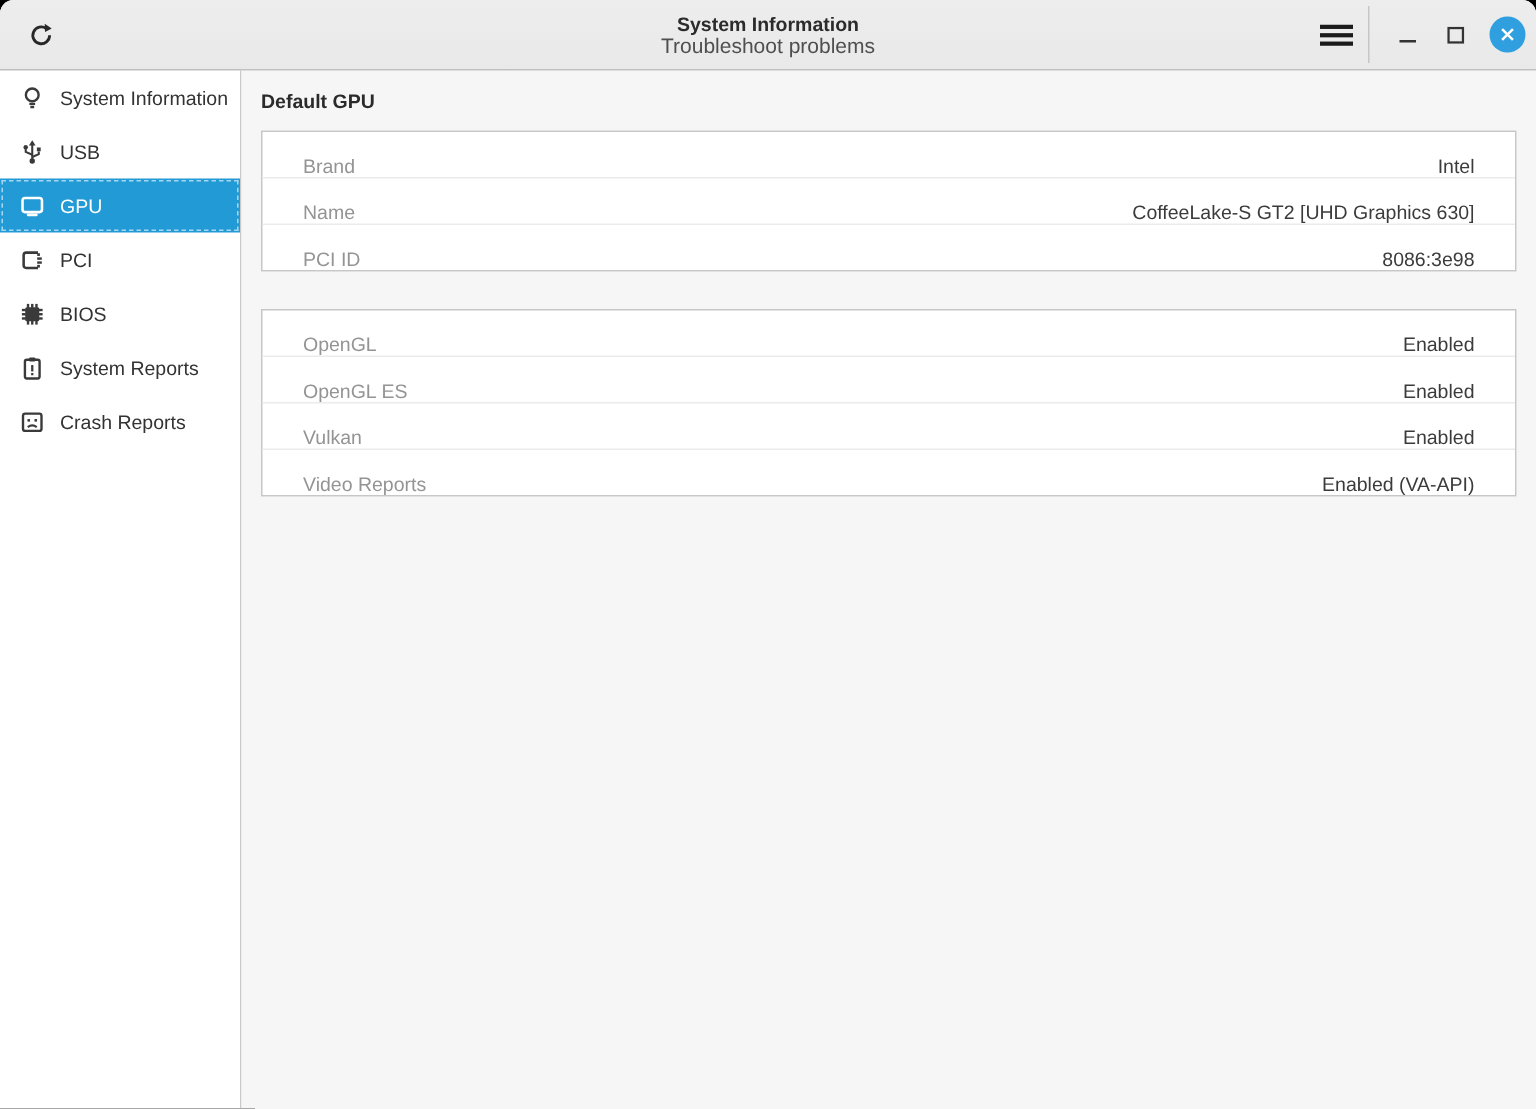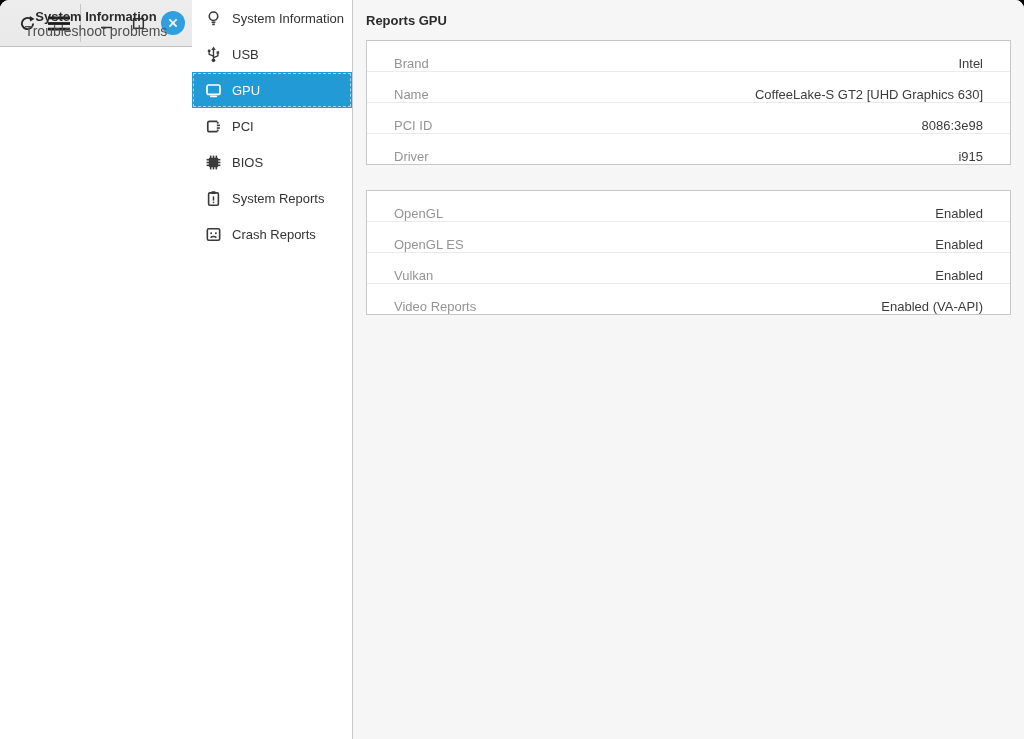--- a/index.html
+++ b/index.html
@@ -6,21 +6,21 @@
   body {
     width: 1024px; height: 739px;
     background: #000;
     font-family: "Liberation Sans", sans-serif;
     overflow: hidden;
   }
   .window {
     width: 1024px; height: 739px;
     border-radius: 9px 9px 0 0;
     overflow: hidden;
-    display: flex; 
+    display: flex; flex-direction: column;
     background: #fff;
   }
 
   
   .titlebar {
     flex: 0 0 auto;
     height: 46px;
     background: linear-gradient(#ededed, #e9e9e9);
     border-bottom: 1px solid #bfbfbf;
     display: flex; align-items: center;
@@ -260,38 +260,34 @@
               <rect x="5" y="6" width="1.6" height="1.6" fill="currentColor"></rect>
               <rect x="9.4" y="6" width="1.6" height="1.6" fill="currentColor"></rect>
               <path d="M5.2 11 Q8 8.9 10.8 11" fill="none" stroke="currentColor" stroke-width="1.4"></path>
             </svg>
           </span>
     <span class="label">Crash Reports</span>
   </div>
       </div>
     <div class="content">
         <div class="section">
-    <div class="section-title">Reports GPU</div>
+    <div class="section-title">Default GPU</div>
     <div class="info-table">
             <div class="info-row">
     <span class="row-label">Brand</span>
     <span class="row-value">Intel</span>
   </div>
             <div class="info-row">
     <span class="row-label">Name</span>
     <span class="row-value">CoffeeLake-S GT2 [UHD Graphics 630]</span>
   </div>
             <div class="info-row">
     <span class="row-label">PCI ID</span>
     <span class="row-value">8086:3e98</span>
   </div>
-            <div class="info-row">
-    <span class="row-label">Driver</span>
-    <span class="row-value">i915</span>
-  </div>
           </div>
   </div>
         <div class="section">
     <div class="info-table">
             <div class="info-row">
     <span class="row-label">OpenGL</span>
     <span class="row-value">Enabled</span>
   </div>
             <div class="info-row">
     <span class="row-label">OpenGL ES</span>

